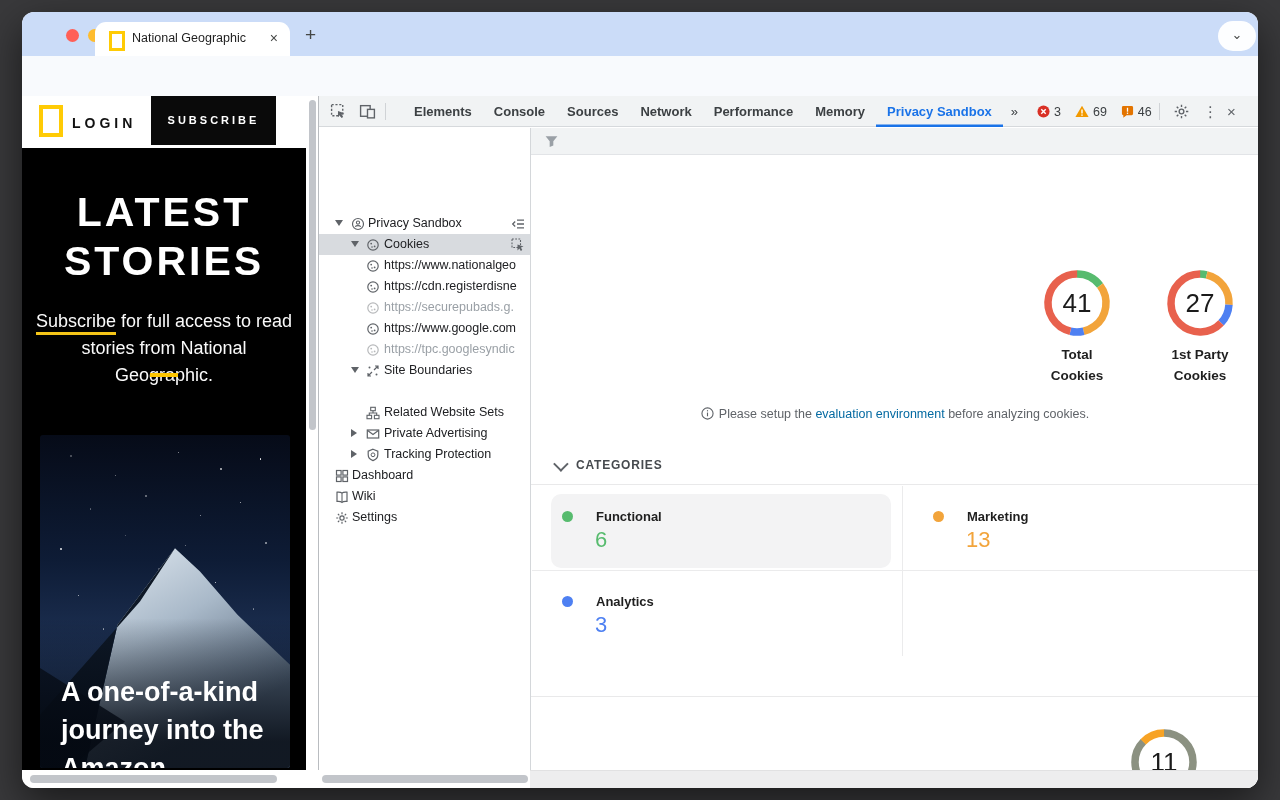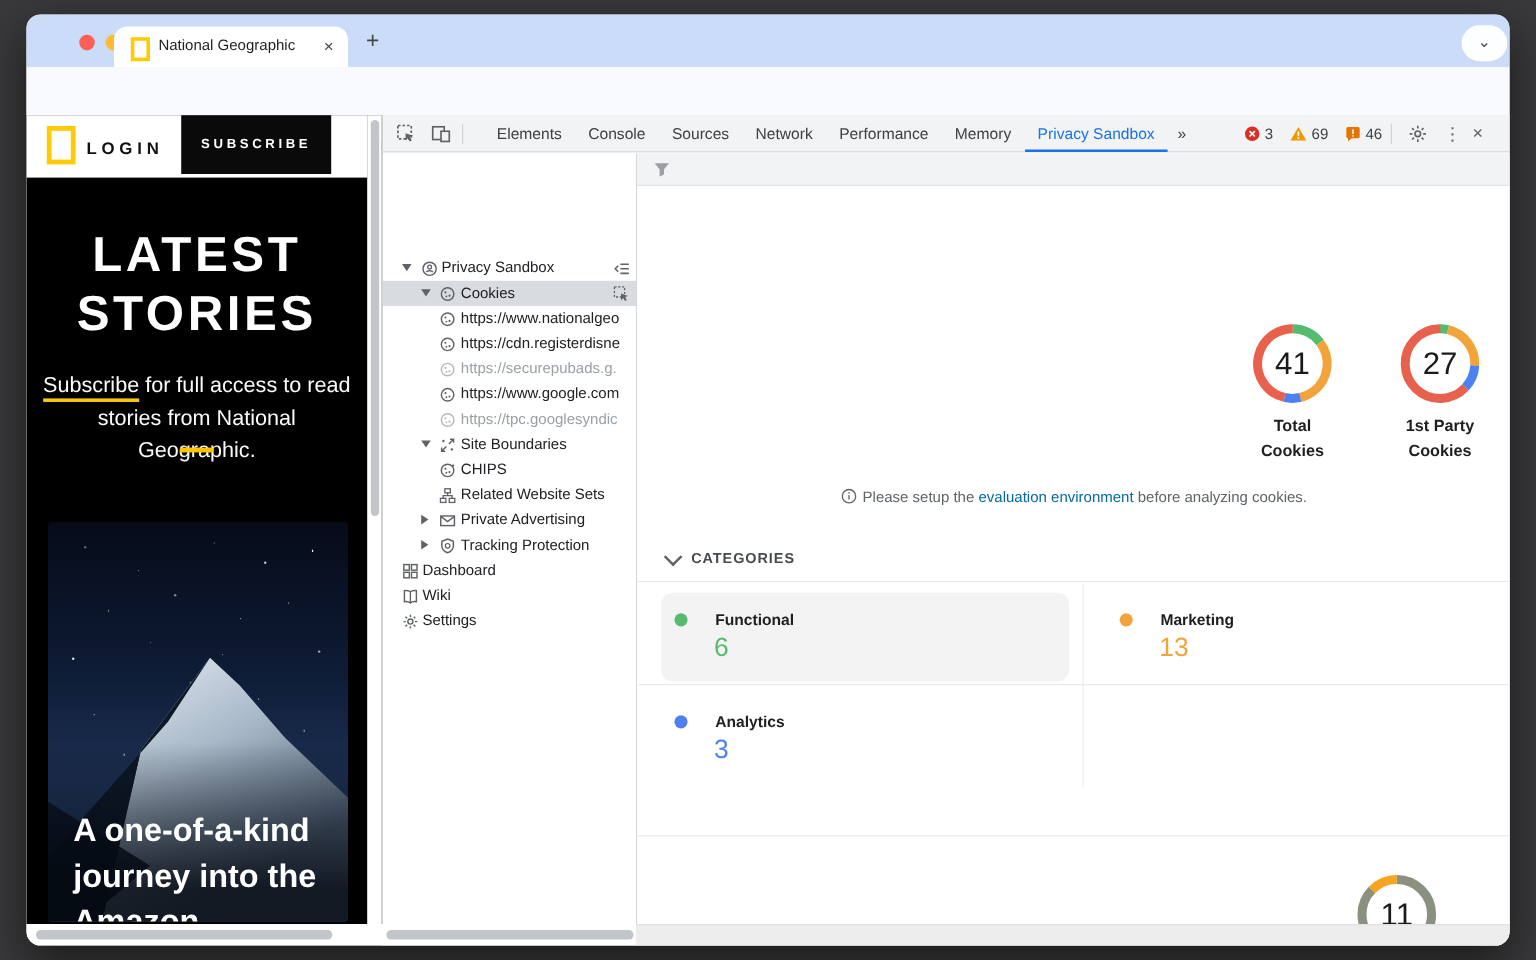--- a/index.html
+++ b/index.html
@@ -40,21 +40,21 @@
   .mtn-foot{position:absolute;inset:0;clip-path:polygon(0 70%,34% 86%,12% 100%,0 100%);background:#0a121d;opacity:.85;}
   .photoshade{position:absolute;inset:0;background:linear-gradient(180deg,rgba(0,0,0,0) 55%,rgba(3,8,16,.82) 92%);}
   .phototitle{position:absolute;left:21px;top:238px;width:208px;color:#fff;font-size:27px;line-height:38px;font-weight:600;}
   .star{position:absolute;background:#fff;border-radius:50%;}
   .site-scroll{position:absolute;left:284px;top:0;width:12px;height:674px;background:#fff;}
   .site-thumb{position:absolute;left:2.5px;top:4px;width:7px;height:330px;border-radius:4px;background:#c2c5ca;}
   
   .dt{position:absolute;left:296px;top:84px;width:940px;height:692px;background:#fff;border-left:1px solid #b9bcc0;box-sizing:border-box;}
   .dt-tabbar{position:absolute;left:0;top:0;width:100%;height:31px;background:#f1f3f4;border-bottom:1px solid #d6d9dc;box-sizing:border-box;}
   .dt-tabs{position:absolute;left:84px;top:0;height:31px;display:flex;align-items:stretch;}
-  .dt-tab{font-size:13px;color:#3c4043;padding:0 11px;display:flex;align-items:center;white-space:nowrap;}
+  .dt-tab{font-size:13px;color:#3c4043;padding:0 11px;display:flex;align-items:center;white-space:nowrap;font-weight:bold;}
   .dt-tab.active{color:#1a73e8;box-shadow:inset 0 -2.5px 0 #1a73e8;}
   .dt-more{font-size:13px;color:#3c4043;padding:0 8px;display:flex;align-items:center;}
   .badges{position:absolute;left:718px;top:0;height:31px;display:flex;align-items:center;gap:5px;font-size:12.5px;color:#3c4043;}
   .badges .grp{display:flex;align-items:center;gap:4px;margin-right:9px;}
   .dt-util{position:absolute;top:0;height:31px;display:flex;align-items:center;color:#5f6368;}
   .tree{position:absolute;left:0;top:32px;width:212px;height:642px;background:#fff;border-right:1px solid #d4d7da;box-sizing:border-box;overflow:hidden;}
   .trow{position:absolute;left:0;width:212px;height:21px;font-size:12.5px;color:#202124;white-space:nowrap;}
   .trow.sel{background:#d8dbdf;}
   .trow.dim{color:#9aa0a6;}
   .trow .arr{position:absolute;top:7px;width:0;height:0;}
@@ -336,32 +336,20 @@
           <span class="ic" style="left:47px;">
             <svg width="14" height="14" viewBox="0 0 14 14">
               <path d="M8 6l4-4M12 5V2H9" fill="none" stroke="#5f6368" stroke-width="1.2"></path>
               <path d="M6 8l-4 4M2 9v3h3" fill="none" stroke="#5f6368" stroke-width="1.2"></path>
               <circle cx="3.5" cy="3.5" r="1" fill="#5f6368"></circle>
               <circle cx="10.5" cy="10.5" r="1" fill="#5f6368"></circle>
             </svg>
           </span>
           <span class="lb" style="left:65px">Site Boundaries</span>
         </div>
-        <div class="trow" style="top: 253px;">
-          <span class="ic" style="left:47px;">
-            <svg width="14" height="14" viewBox="0 0 14 14">
-              <circle cx="7" cy="7" r="5.2" fill="none" stroke="#5f6368" stroke-width="1.2"></circle>
-              <circle cx="5.2" cy="5.6" r=".9" fill="#5f6368"></circle>
-              <circle cx="8.6" cy="8.4" r=".9" fill="#5f6368"></circle>
-              <circle cx="6" cy="9" r=".8" fill="#5f6368"></circle>
-              <path d="M11.5 1.5l.5 1 1 .5-1 .5-.5 1-.5-1-1-.5 1-.5z" fill="#5f6368"></path>
-            </svg>
-          </span>
-          <span class="lb" style="left:65px">CHIPS</span>
-        </div>
         <div class="trow" style="top: 274px;">
           <span class="ic" style="left:47px;">
             <svg width="14" height="14" viewBox="0 0 14 14">
               <rect x="4.7" y="1.3" width="4.6" height="3.4" fill="none" stroke="#5f6368" stroke-width="1.1"></rect>
               <rect x="1" y="9.3" width="4.6" height="3.4" fill="none" stroke="#5f6368" stroke-width="1.1"></rect>
               <rect x="8.4" y="9.3" width="4.6" height="3.4" fill="none" stroke="#5f6368" stroke-width="1.1"></rect>
               <path d="M7 4.7v2.3M3.3 9.3V7h7.4v2.3" fill="none" stroke="#5f6368" stroke-width="1.1"></path>
             </svg>
           </span>
           <span class="lb" style="left:65px">Related Website Sets</span>

